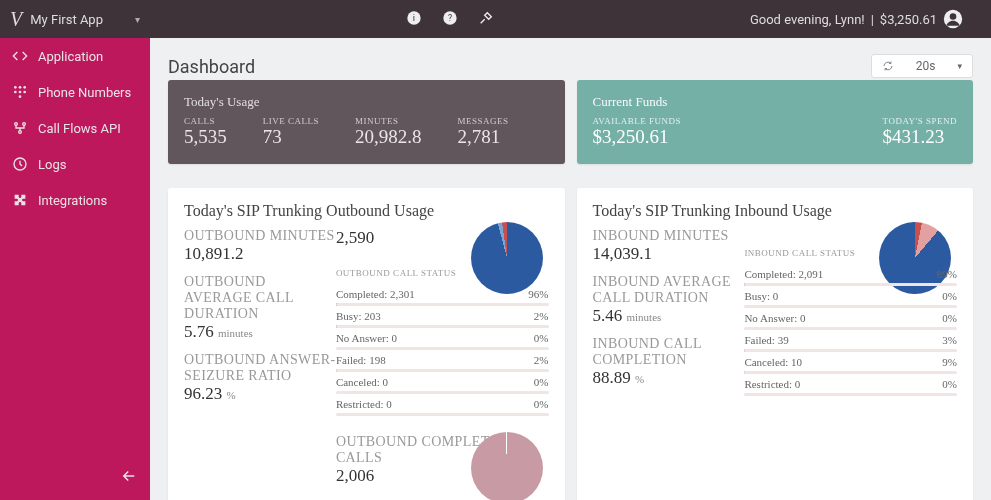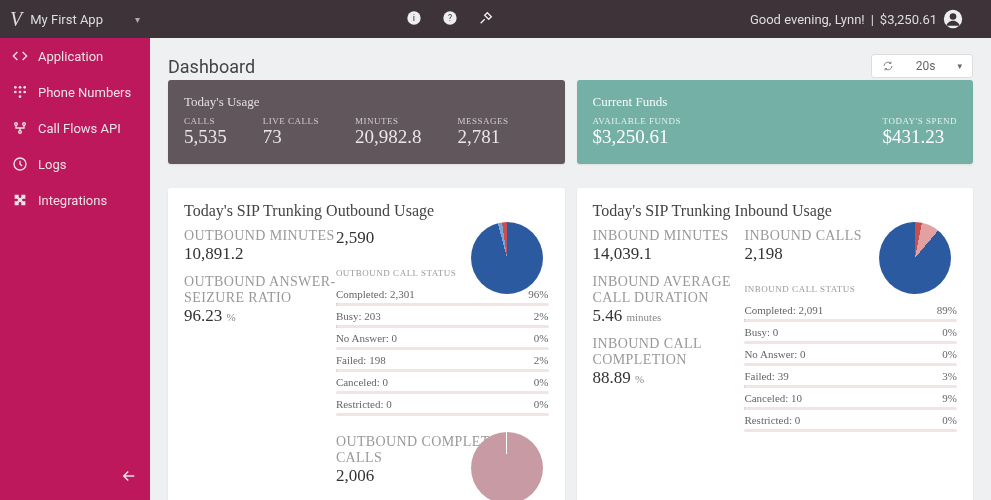--- a/index.html
+++ b/index.html
@@ -196,20 +196,24 @@
       <div class="tile tile-white">
         <div class="card-title">Today's SIP Trunking Outbound Usage</div>
         <div class="topstats">
           <div class="col-left">
             <div class="pair">
               <div class="stat">
                   <div class="lab">OUTBOUND MINUTES</div>
                   <div class="val">10,891.2</div>
                 </div>
             </div>
+            <div class="stat" style="margin-bottom:10px;">
+                <div class="lab">OUTBOUND AVERAGE CALL DURATION</div>
+                <div class="val"><span>5.76</span> <span class="unit">minutes</span></div>
+              </div>
             <div class="stat">
                 <div class="lab">OUTBOUND ANSWER-SEIZURE RATIO</div>
                 <div class="val"><span>96.23</span> <span class="unit">%</span></div>
               </div>
           </div>
           <div class="col-right">
             <div class="stat">
                 <div class="val">2,590</div>
               </div>
             <div class="pie" style="background: conic-gradient(#2c5aa0 0 345deg,#7aa6d6 345deg 352deg,#c94f4f 352deg 360deg);"></div>
@@ -275,24 +279,20 @@
             <div class="stat" style="margin-bottom:10px;">
                 <div class="lab">INBOUND AVERAGE CALL DURATION</div>
                 <div class="val"><span>5.46</span> <span class="unit">minutes</span></div>
               </div>
             <div class="stat">
                 <div class="lab">INBOUND CALL COMPLETION</div>
                 <div class="val"><span>88.89</span> <span class="unit">%</span></div>
               </div>
           </div>
           <div class="col-right">
-            <div class="stat">
-                <div class="lab">INBOUND CALLS</div>
-                <div class="val">2,198</div>
-              </div>
             <div class="pie" style="background: conic-gradient(#c94f4f 0 11deg,#e2a0a0 11deg 40deg,#2c5aa0 40deg 360deg);"></div>
             <div class="status-head">INBOUND CALL STATUS</div>
             <div id="inbound-status">
                 <div class="status-row">
                   <span>Completed: 2,091</span>
                   <span class="pct">89%</span>
                   <span class="bar blue" style="width:89%"></span>
                 </div>
                 <div class="status-row">
                   <span>Busy: 0</span>

